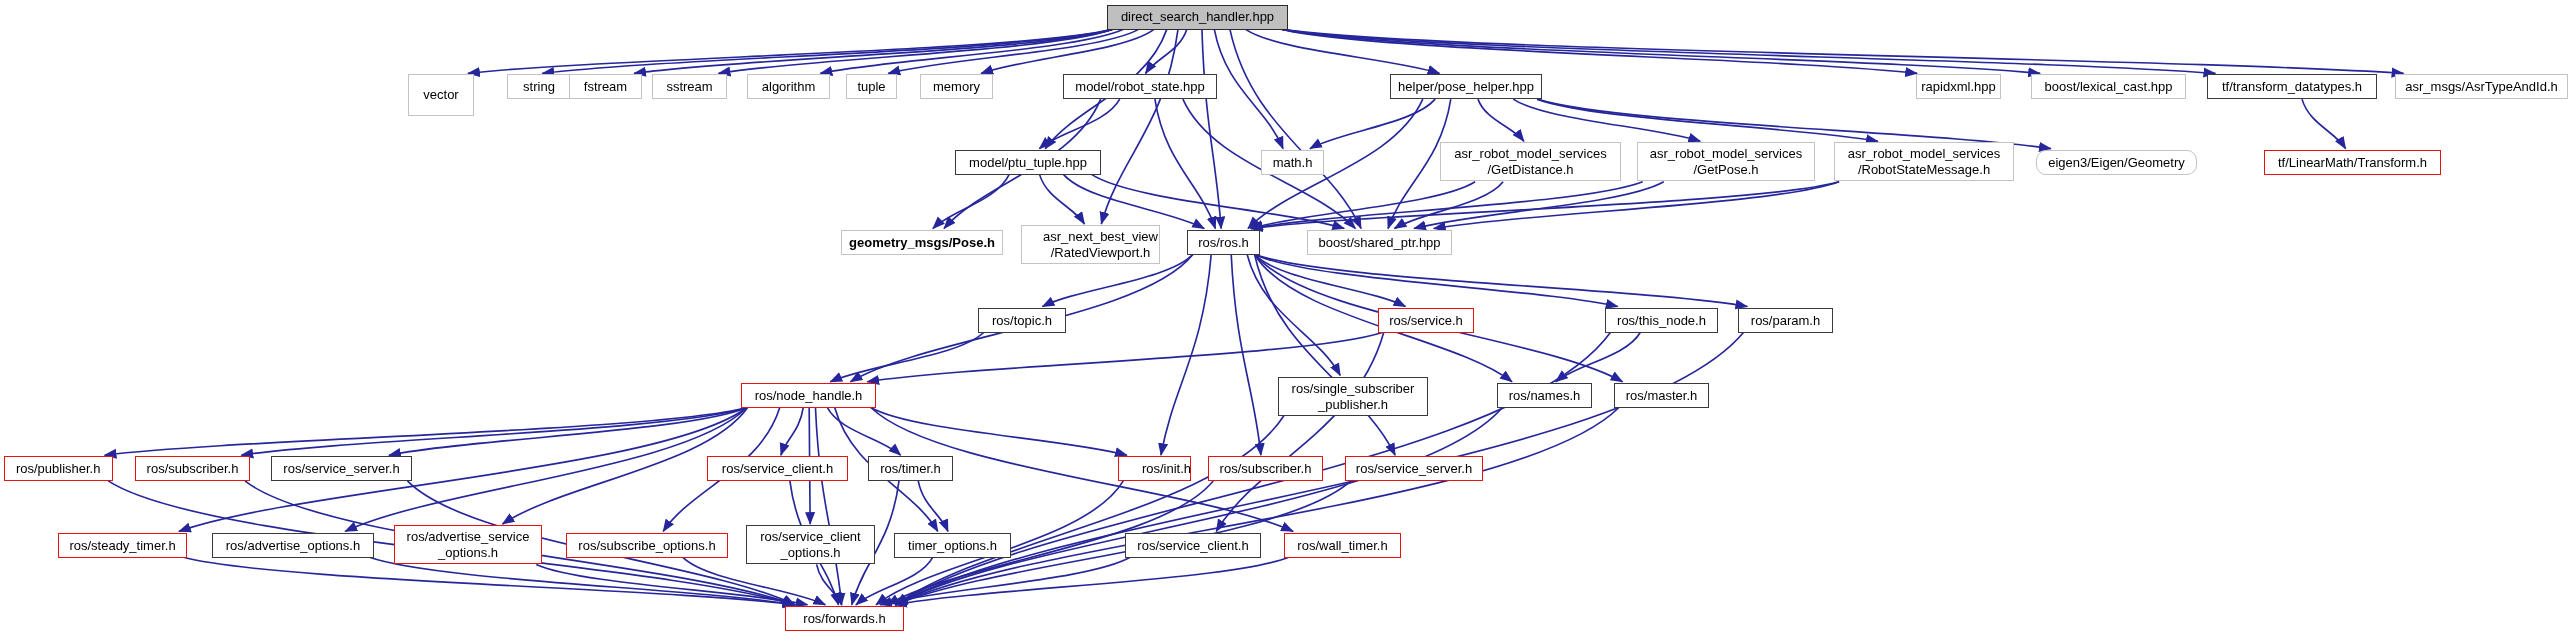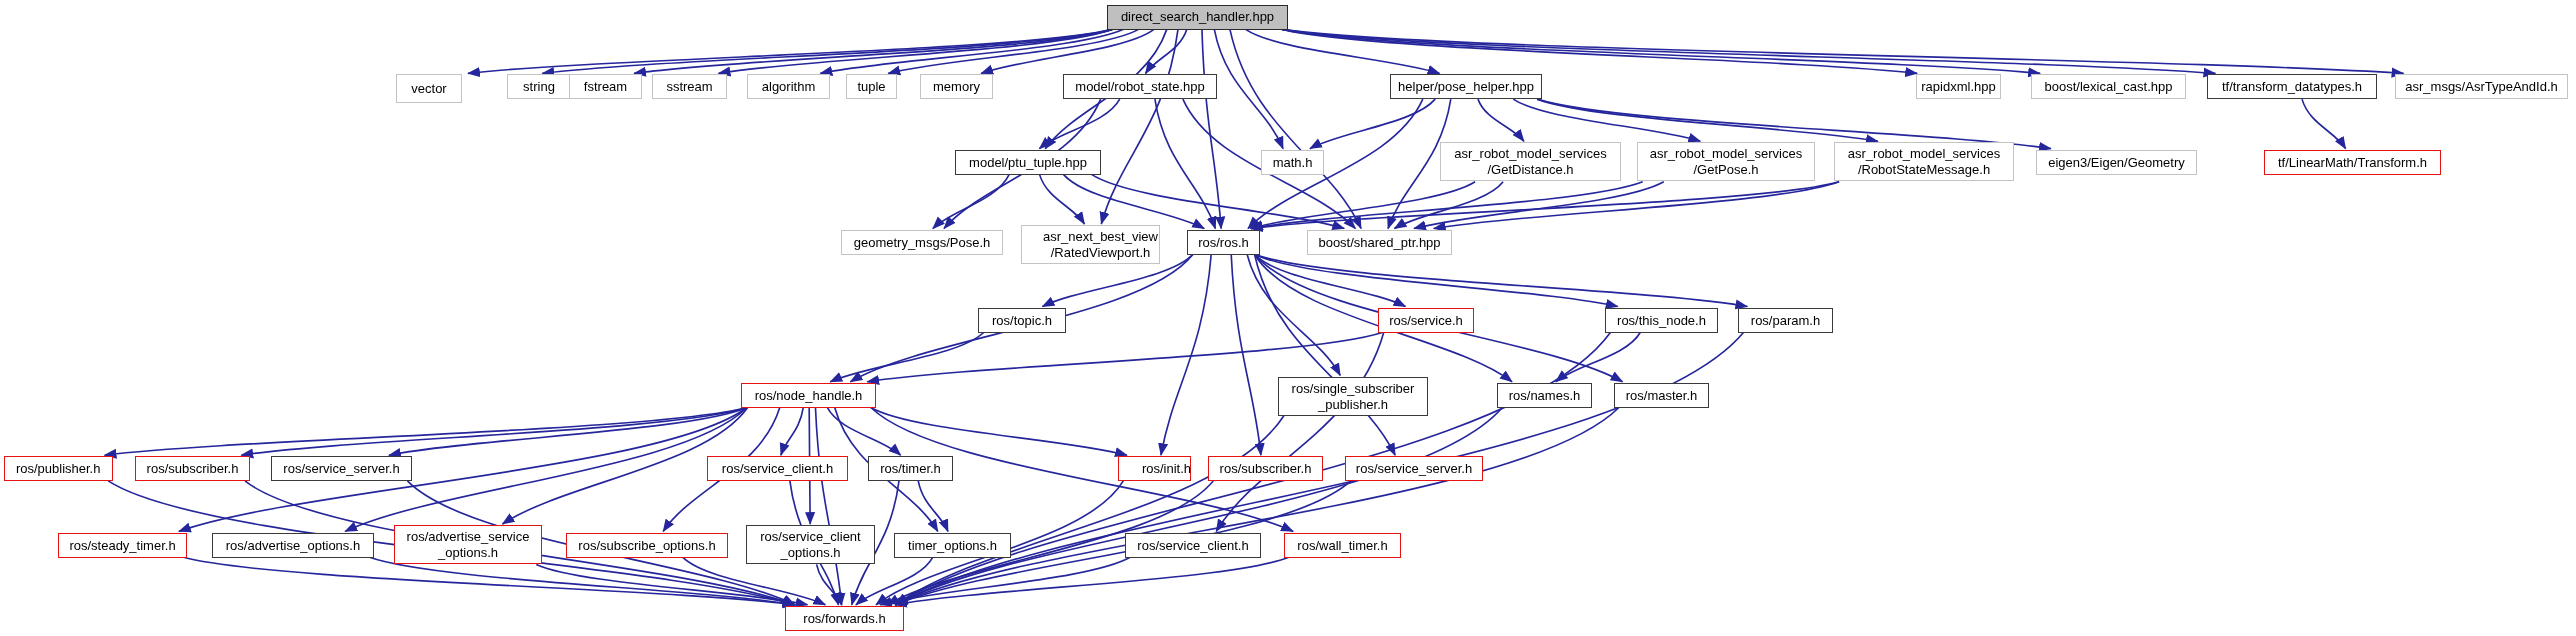--- a/index.html
+++ b/index.html
@@ -125,44 +125,44 @@
       <path d="M742.88,607 C768.8,633 859.52,640.8 898.4,659" fill="none" stroke="#26269c" stroke-width="1.8" marker-end="url(#arrow)"></path>
       <path d="M888.84,615 C893.4,637 909.36,643.6 916.2,659" fill="none" stroke="#26269c" stroke-width="1.8" marker-end="url(#arrow)"></path>
       <path d="M1015.53,607 C1001.55,633 952.62,640.8 931.65,659" fill="none" stroke="#26269c" stroke-width="1.8" marker-end="url(#arrow)"></path>
       <path d="M1231,607 C1185.52,633 1026.12,640.8 957.9,659" fill="none" stroke="#26269c" stroke-width="1.8" marker-end="url(#arrow)"></path>
       <path d="M1404,607 C1339.02,633 1071.62,640.8 974.15,659" fill="none" stroke="#26269c" stroke-width="1.8" marker-end="url(#arrow)"></path>
       <path d="M1223,524 C1182.62,591.5 1014.22,611.75 953.65,659" fill="none" stroke="#26269c" stroke-width="1.8" marker-end="url(#arrow)"></path>
       <path d="M1321,524 C1266.1,591.5 1048.1,611.75 965.75,659" fill="none" stroke="#26269c" stroke-width="1.8" marker-end="url(#arrow)"></path>
       <path d="M1471,524 C1396.6,591.5 1086.6,611.75 975,659" fill="none" stroke="#26269c" stroke-width="1.8" marker-end="url(#arrow)"></path>
     </svg>
 <div class="gnode root b-bold" style="left: 1107px; top: 4.6px; width: 181px; height: 25px;">direct_search_handler.hpp</div>
-    <div class="gnode b-normal" style="left: 396px; top: 74px; width: 66px; height: 29px;">vector</div>
+    <div class="gnode b-normal" style="left: 408px; top: 74px; width: 66px; height: 42px;">vector</div>
     <div class="gnode b-normal" style="left: 487px; top: 74px; width: 64px; height: 25px; margin-left: 20px;">string</div>
     <div class="gnode b-normal" style="left: 569px; top: 74px; width: 73px; height: 25px;">fstream</div>
     <div class="gnode b-normal" style="left: 652px; top: 74px; width: 75px; height: 25px;">sstream</div>
     <div class="gnode b-normal" style="left: 747px; top: 74px; width: 83px; height: 25px;">algorithm</div>
     <div class="gnode b-normal" style="left: 846px; top: 74px; width: 51px; height: 25px;">tuple</div>
     <div class="gnode b-normal" style="left: 920px; top: 74px; width: 73px; height: 25px;">memory</div>
     <div class="gnode b-bold" style="left: 1063px; top: 74px; width: 154px; height: 25px;">model/robot_state.hpp</div>
     <div class="gnode b-bold" style="left: 1390px; top: 74px; width: 152px; height: 25px;">helper/pose_helper.hpp</div>
     <div class="gnode b-normal" style="left: 1908px; top: 74px; width: 85px; height: 25px; margin-left: 8px;">rapidxml.hpp</div>
     <div class="gnode b-normal" style="left: 2031px; top: 74px; width: 155px; height: 25px;">boost/lexical_cast.hpp</div>
     <div class="gnode b-bold" style="left: 2207px; top: 74px; width: 170px; height: 25px;">tf/transform_datatypes.h</div>
     <div class="gnode b-normal" style="left: 2395px; top: 74px; width: 173px; height: 25px;">asr_msgs/AsrTypeAndId.h</div>
     <div class="gnode b-bold" style="left: 955px; top: 150px; width: 146px; height: 25px;">model/ptu_tuple.hpp</div>
     <div class="gnode b-normal" style="left: 1261px; top: 150px; width: 63px; height: 25px;">math.h</div>
     <div class="gnode b-normal" style="left: 1440px; top: 142px; width: 181px; height: 39px;">asr_robot_model_services
 /GetDistance.h</div>
     <div class="gnode b-normal" style="left: 1637px; top: 142px; width: 178px; height: 39px;">asr_robot_model_services
 /GetPose.h</div>
     <div class="gnode b-normal" style="left: 1834px; top: 142px; width: 180px; height: 39px;">asr_robot_model_services
 /RobotStateMessage.h</div>
-    <div class="gnode b-normal" style="left: 2036px; top: 150px; width: 161px; height: 25px;">eigen3/Eigen/Geometry</div>
+    <div class="gnode b-normal" style="left: 2036px; top: 150px; width: 161px; height: 25px; border-radius: 10px;">eigen3/Eigen/Geometry</div>
     <div class="gnode b-red" style="left: 2264px; top: 150px; width: 177px; height: 25px;">tf/LinearMath/Transform.h</div>
-    <div class="gnode b-normal" style="left: 841px; top: 230px; width: 162px; height: 25px;">geometry_msgs/Pose.h</div>
+    <div class="gnode b-normal" style="left: 841px; top: 230px; width: 162px; height: 25px; font-weight: bold;">geometry_msgs/Pose.h</div>
     <div class="gnode b-normal" style="left: 1021px; top: 225px; width: 139px; height: 39px; padding-left: 20px;">asr_next_best_view
 /RatedViewport.h</div>
     <div class="gnode b-bold" style="left: 1187px; top: 230px; width: 73px; height: 25px;">ros/ros.h</div>
     <div class="gnode b-normal" style="left: 1307px; top: 230px; width: 145px; height: 25px;">boost/shared_ptr.hpp</div>
     <div class="gnode b-bold" style="left: 978px; top: 308px; width: 88px; height: 25px;">ros/topic.h</div>
     <div class="gnode b-red" style="left: 1378px; top: 308px; width: 96px; height: 25px;">ros/service.h</div>
     <div class="gnode b-bold" style="left: 1605px; top: 308px; width: 113px; height: 25px;">ros/this_node.h</div>
     <div class="gnode b-bold" style="left: 1738px; top: 308px; width: 95px; height: 25px;">ros/param.h</div>
     <div class="gnode b-red" style="left: 741px; top: 383px; width: 135px; height: 25px;">ros/node_handle.h</div>
     <div class="gnode b-bold" style="left: 1278px; top: 377px; width: 150px; height: 39px;">ros/single_subscriber

